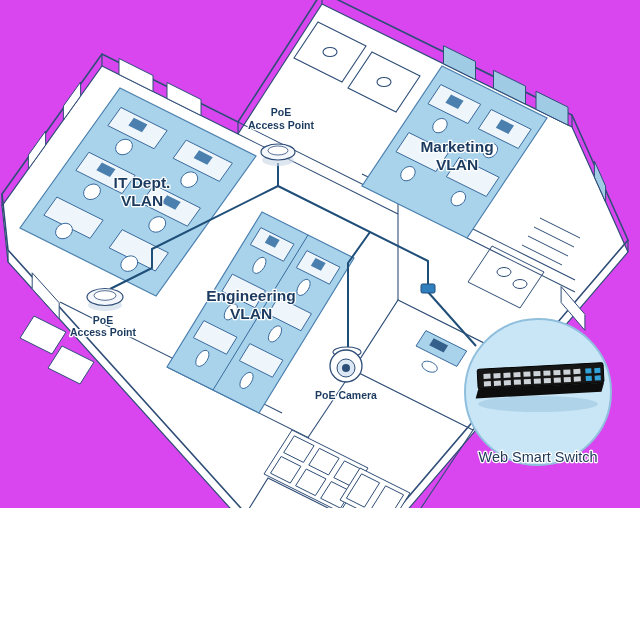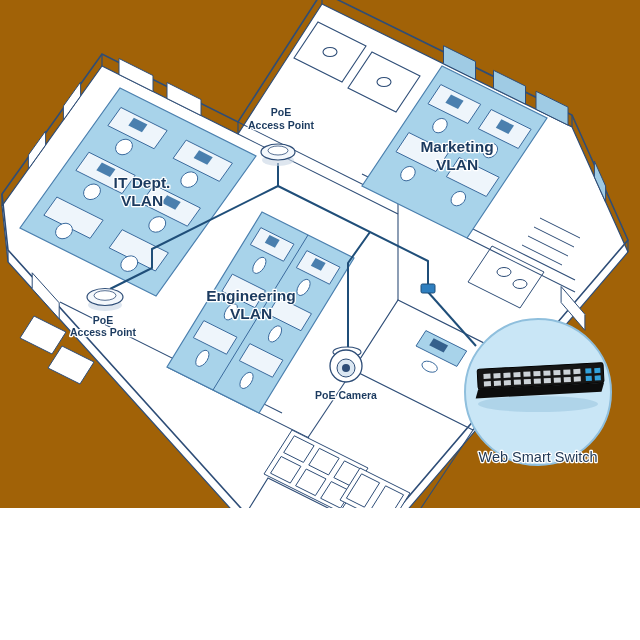--- a/index.html
+++ b/index.html
@@ -1,16 +1,16 @@
 <!DOCTYPE html>
 <html><head>
 <meta charset="utf-8">
 <style>
   html,body{margin:0;padding:0;background:#ffffff;}
-  .stage{width:640px;height:508px;position:relative;background:#a16207;overflow:hidden;
+  .stage{width:640px;height:508px;position:relative;background:#d946ef;overflow:hidden;
          font-family:"Liberation Sans", sans-serif;text-decoration:underline;}
   svg{display:block;}
   .lbl{font-family:"Liberation Sans", sans-serif;fill:#1b3a5f;text-anchor:middle;
        paint-order:stroke;stroke:#ffffff;stroke-width:2.5px;stroke-linejoin:round;}
   .lbl-zone{font-size:15.5px;font-weight:bold;}
   .lbl-dev{font-size:10.5px;font-weight:bold;}
   .lbl-callout{font-size:14.5px;font-weight:normal;fill:#223a57;}
   .wall{stroke:#2e4d77;fill:none;}
   .cable{stroke:#1f4e79;stroke-width:2;fill:none;stroke-linejoin:round;}
   .furn{vector-effect:non-scaling-stroke;}

